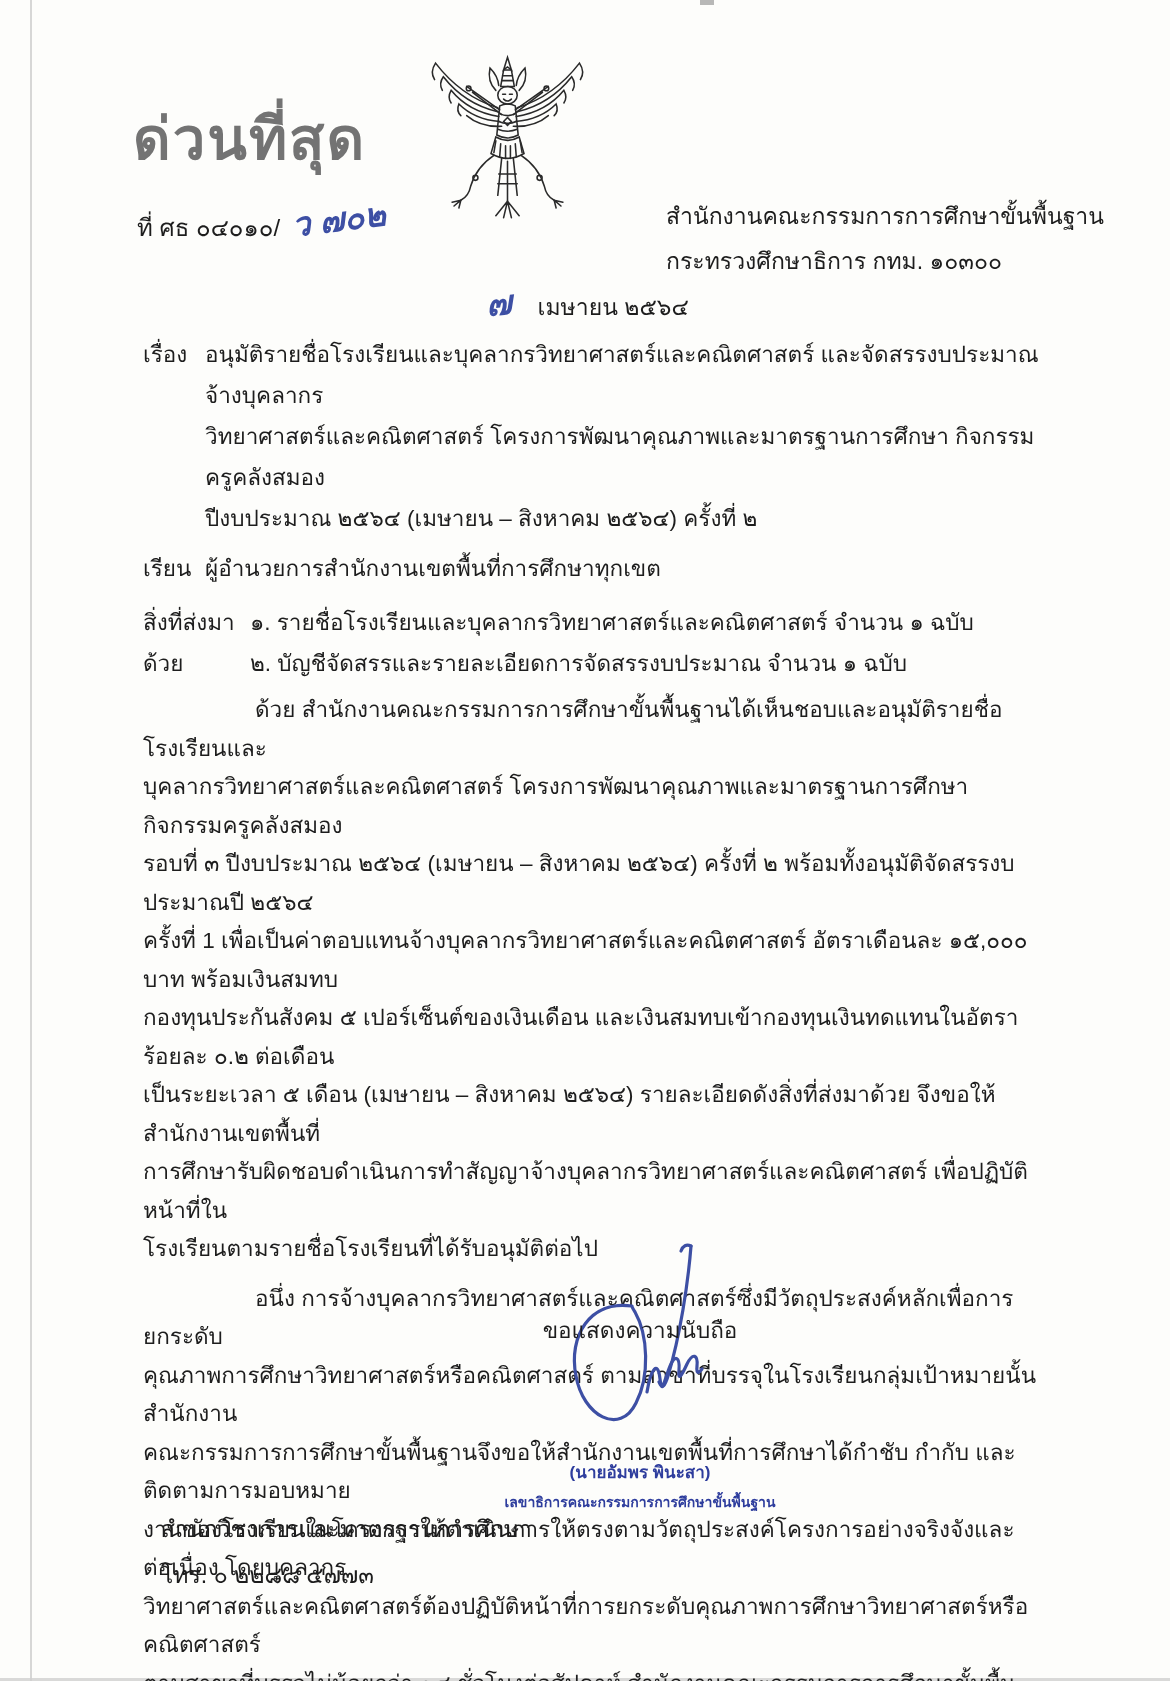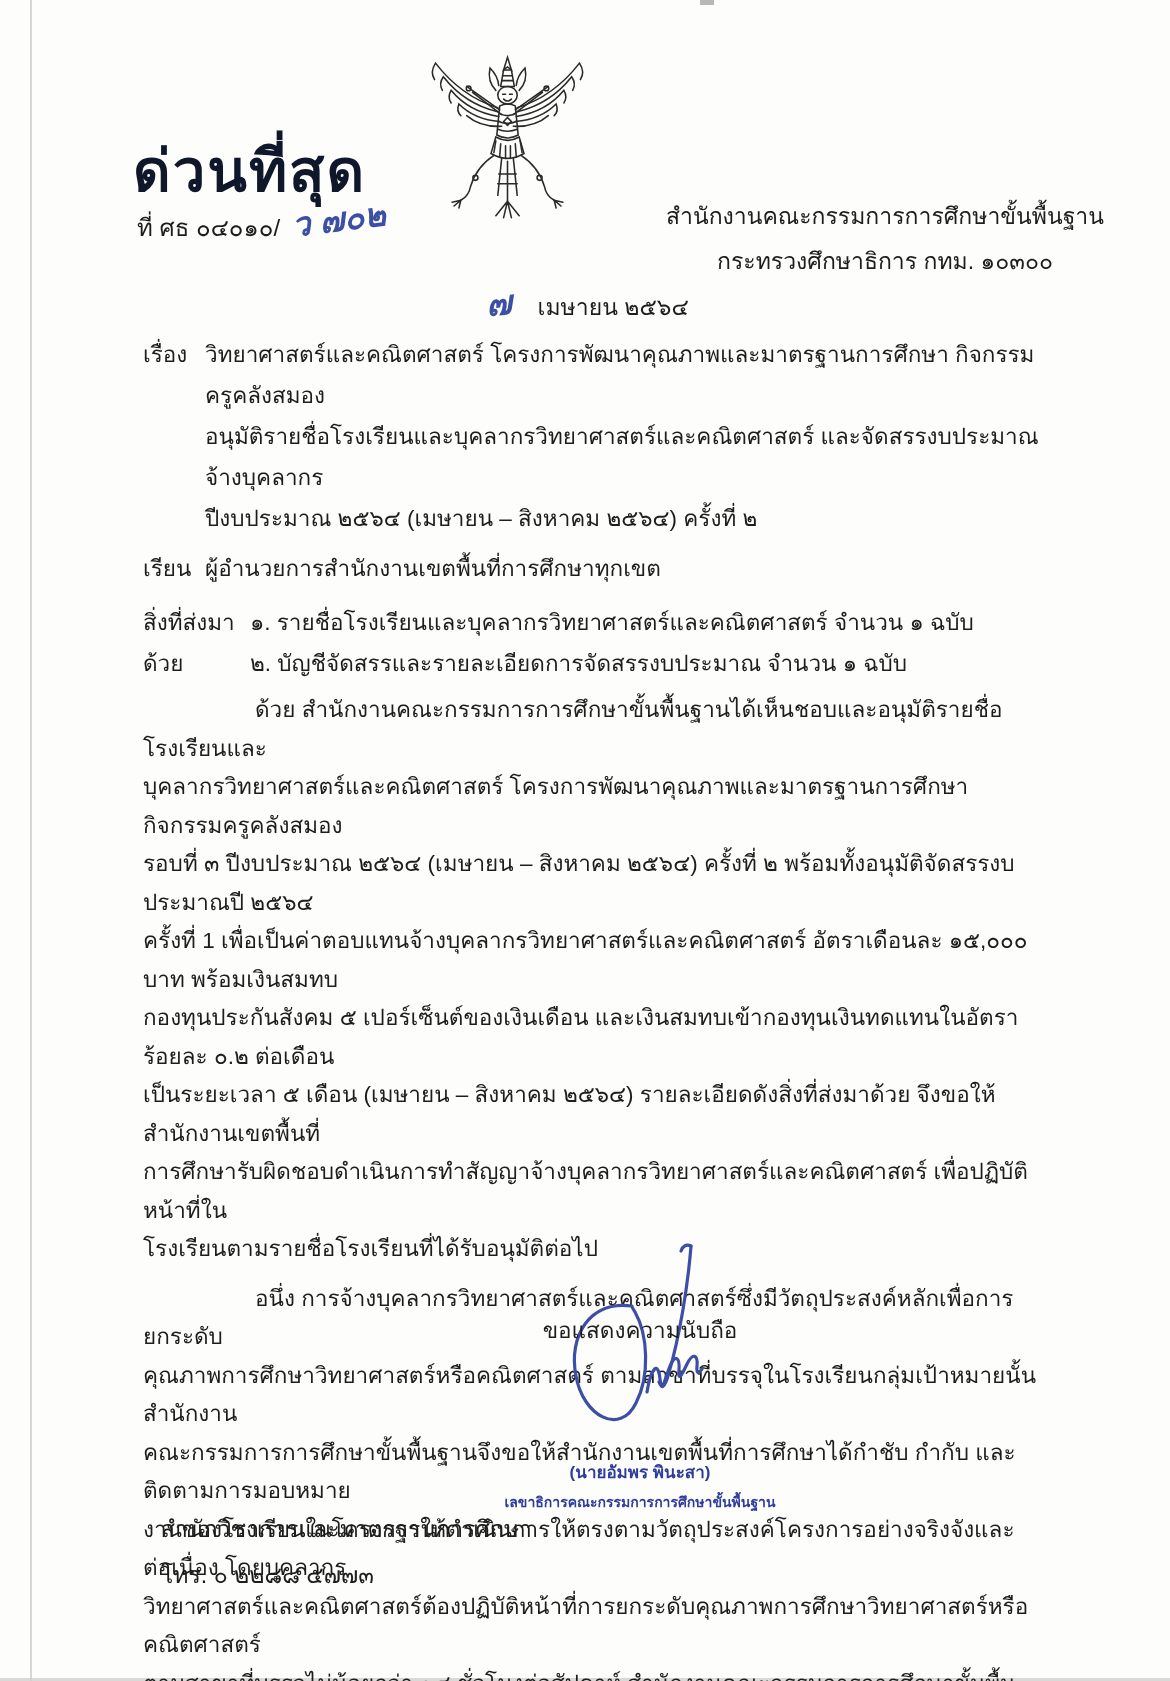--- a/index.html
+++ b/index.html
@@ -9,35 +9,35 @@
     background:#fdfdfb; overflow:hidden;
     font-family:"Liberation Sans","DejaVu Sans",sans-serif;
     color:#1d1d1d;
   }
   .scan-edge-left { position:absolute; left:30px; top:0; bottom:0; width:2px; background:#c9c9c9; opacity:.75; }
   .scan-edge-bottom { position:absolute; left:0; right:0; bottom:0; height:3px; background:#cfcfcf; opacity:.8; }
   .scan-mark-top { position:absolute; left:700px; top:0; width:14px; height:5px; background:#8a8a8a; opacity:.6; }
 
   
   .stamp {
-    position:absolute; left:133px; top:124px;
+    position:absolute; left:133px; top:92px;
     font-size:58px; font-weight:bold; letter-spacing:2px;
-    color:#0f172a;
+    color:#737373;
   }
   .ref-line { position:absolute; left:137px; top:198px; font-size:24px; white-space:nowrap; }
   .hand {
     color:#3d4fa4; font-style:italic; font-weight:bold;
     display:inline-block;
   }
   .ref-hand { font-size:33px; transform:rotate(-7deg) translateY(-5px); margin-left:12px; }
 
   .garuda { position:absolute; left:420px; top:50px; width:175px; height:174px; }
   .garuda svg { width:100%; height:100%; }
 
-  .agency { position:absolute; left:666px; top:194px; font-size:23px; line-height:45px;text-align:center; }
+  .agency { position:absolute; left:666px; top:194px; font-size:23px; line-height:45px; }
 
   .date-line { position:absolute; left:486px; top:276px; font-size:23px; white-space:nowrap; }
   .date-hand { font-size:34px; transform:rotate(-5deg); margin-right:26px; }
 
   
   .content { position:absolute; left:143px; top:334px; width:896px; font-size:22.5px; }
   .row { display:flex; line-height:41px; }
   .lbl { flex:none; }
   .lbl-subject { width:62px; }
   .lbl-to { width:62px; }
@@ -135,22 +135,22 @@
 
   <div class="date-line">
     <span class="hand date-hand">๗</span><span>เมษายน ๒๕๖๔</span>
   </div>
 
   <div class="content">
 
     <div class="row">
       <div class="lbl lbl-subject">เรื่อง</div>
       <div class="subject-lines">
+        <div>อนุมัติรายชื่อโรงเรียนและบุคลากรวิทยาศาสตร์และคณิตศาสตร์ และจัดสรรงบประมาณจ้างบุคลากร</div>
         <div>วิทยาศาสตร์และคณิตศาสตร์  โครงการพัฒนาคุณภาพและมาตรฐานการศึกษา กิจกรรมครูคลังสมอง</div>
-        <div>อนุมัติรายชื่อโรงเรียนและบุคลากรวิทยาศาสตร์และคณิตศาสตร์ และจัดสรรงบประมาณจ้างบุคลากร</div>
         <div>ปีงบประมาณ ๒๕๖๔ (เมษายน – สิงหาคม ๒๕๖๔) ครั้งที่ ๒</div>
       </div>
     </div>
 
     <div class="row to-row">
       <div class="lbl lbl-to">เรียน</div>
       <div>ผู้อำนวยการสำนักงานเขตพื้นที่การศึกษาทุกเขต</div>
     </div>
 
     <div class="row attach-block">

